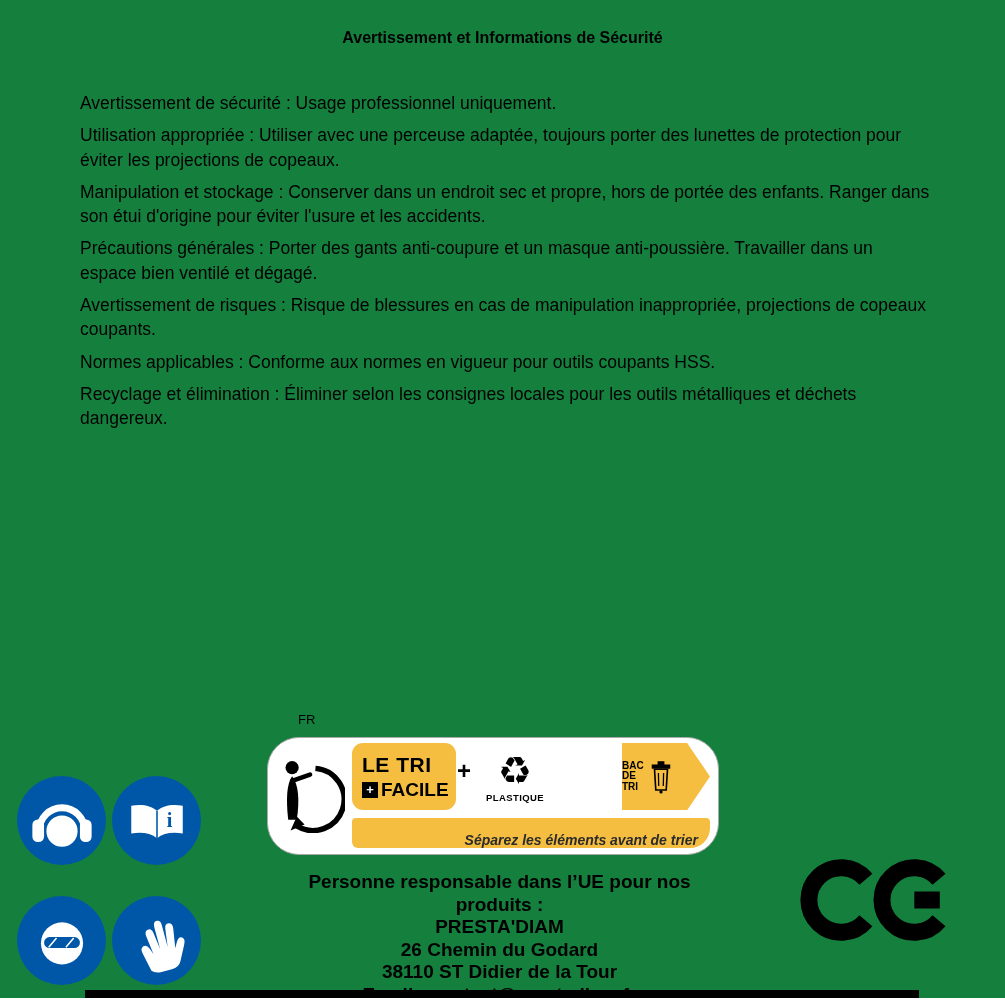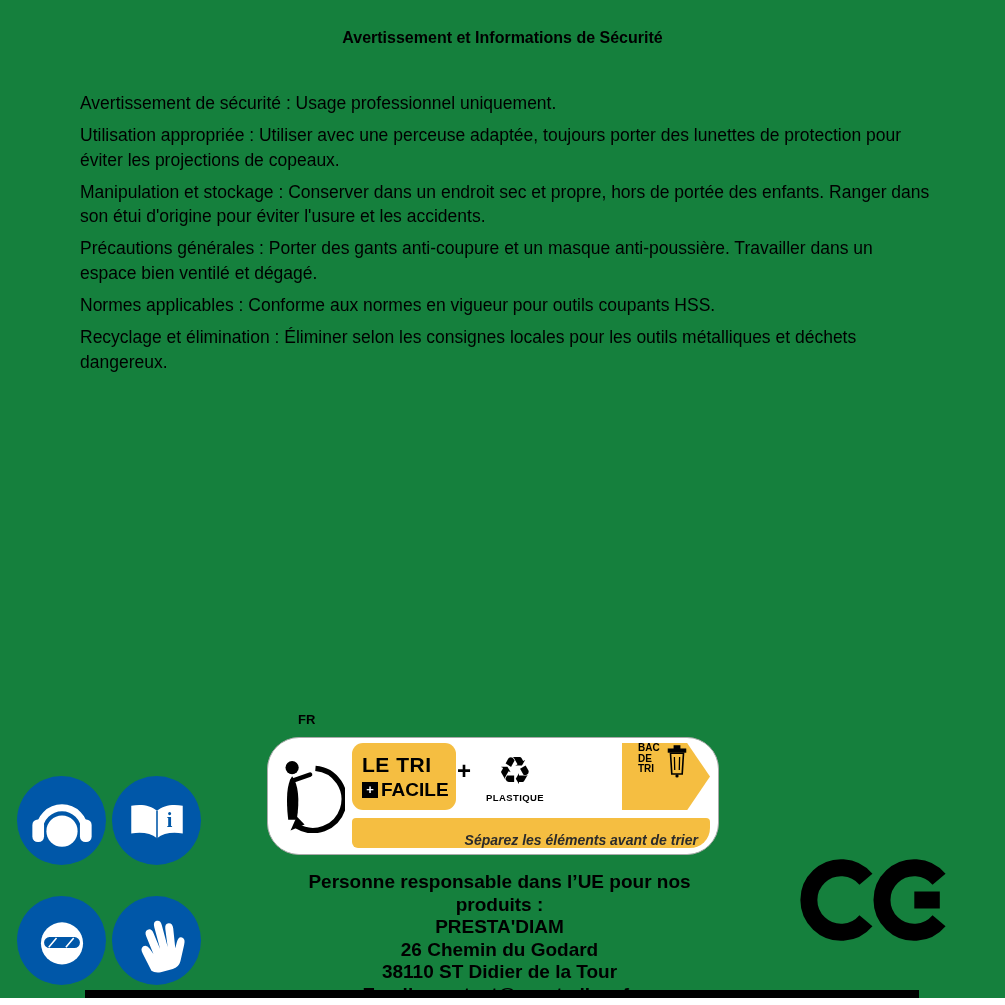--- a/index.html
+++ b/index.html
@@ -23,21 +23,21 @@
     position:absolute; left:17px; top:776px;
     display:grid; grid-template-columns:89px 89px; gap:31px 6px;
   }
   .picto {
     width:89px; height:89px; border-radius:50%;
     background:#0057A8; display:flex; align-items:center; justify-content:center;
   }
   .picto svg { width:78px; height:78px; }
 
   
-  .fr-label { position:absolute; left:270px; top:712px; font-size:13px; font-weight:bold;padding-left:28px; }
+  .fr-label { position:absolute; left:270px; top:712px; font-size:13px; font-weight:normal;padding-left:28px; }
   .tri-pill {
     position:absolute; left:267px; top:737px; width:452px; height:118px;
     background:#fff; border:1.5px solid #aaa; border-radius:32px;
     display:flex; overflow:hidden;
   }
   .triman-zone { width:84px; display:flex; align-items:center; justify-content:center; }
   .pill-main { flex:1; display:flex; flex-direction:column; padding:5px 8px 6px 0; }
   .pill-top { display:flex; height:70px; align-items:stretch; }
   .tri-facile {
     width:104px; background:#F5BE41; display:flex; flex-direction:column;
@@ -54,21 +54,21 @@
   .mat-plastique { width:86px; }
   .mat-label { font-size:9.5px; font-weight:800; letter-spacing:0.4px; }
   .sep-plus {
     width:16px; display:flex; align-items:center; justify-content:center;
     font-size:24px; font-weight:bold; padding-bottom:12px;
   }
   .recycle-glyph { font-family:"DejaVu Sans", sans-serif; font-size:38px; line-height:40px; color:#000; }
   .chevron {
     margin-left:auto; width:88px; background:#F5BE41;
     clip-path:polygon(0 0, 74% 0, 100% 50%, 74% 100%, 0 100%);
-    display:flex; padding-left:16px; gap:4px;
+    display:flex; align-items:center; padding-left:0; gap:4px;
   }
   .bin-text { display:flex; flex-direction:column; font-size:10px; font-weight:800; line-height:10.5px; }
   .pill-band {
     margin-top:8px; height:31px; background:#F5BE41;
     border-radius:4px 4px 20px 6px;
     display:flex; align-items:flex-end; justify-content:flex-end; padding-right:12px;
   }
   .tagline { font-style:italic; font-weight:bold; font-size:14px; color:#2b2b2b; }
 
   .responsible {
@@ -83,20 +83,21 @@
 
 <div class="page">
 
   <h1 class="title">Avertissement et Informations de Sécurité</h1>
 
   <div class="body-text">
     <p>Avertissement de sécurité : Usage professionnel uniquement.</p>
     <p>Utilisation appropriée : Utiliser avec une perceuse adaptée, toujours porter des lunettes de protection pour éviter les projections de copeaux.</p>
     <p>Manipulation et stockage : Conserver dans un endroit sec et propre, hors de portée des enfants. Ranger dans son étui d'origine pour éviter l'usure et les accidents.</p>
     <p>Précautions générales : Porter des gants anti-coupure et un masque anti-poussière. Travailler dans un espace bien ventilé et dégagé.</p>
+    <p>Avertissement de risques : Risque de blessures en cas de manipulation inappropriée, projections de copeaux coupants.</p>
     <p>Normes applicables : Conforme aux normes en vigueur pour outils coupants HSS.</p>
     <p>Recyclage et élimination : Éliminer selon les consignes locales pour les outils métalliques et déchets dangereux.</p>
   </div>
 
   <div class="icon-grid">
     <div class="picto">
       <svg viewBox="0 0 100 100">
         <path d="M21 62 A29 29 0 0 1 79 62" stroke="#fff" stroke-width="9" fill="none" stroke-linecap="round"></path>
         <circle cx="50" cy="63" r="20" fill="#fff"></circle>
         <rect x="12" y="48" width="15" height="29" rx="7" fill="#fff"></rect>

